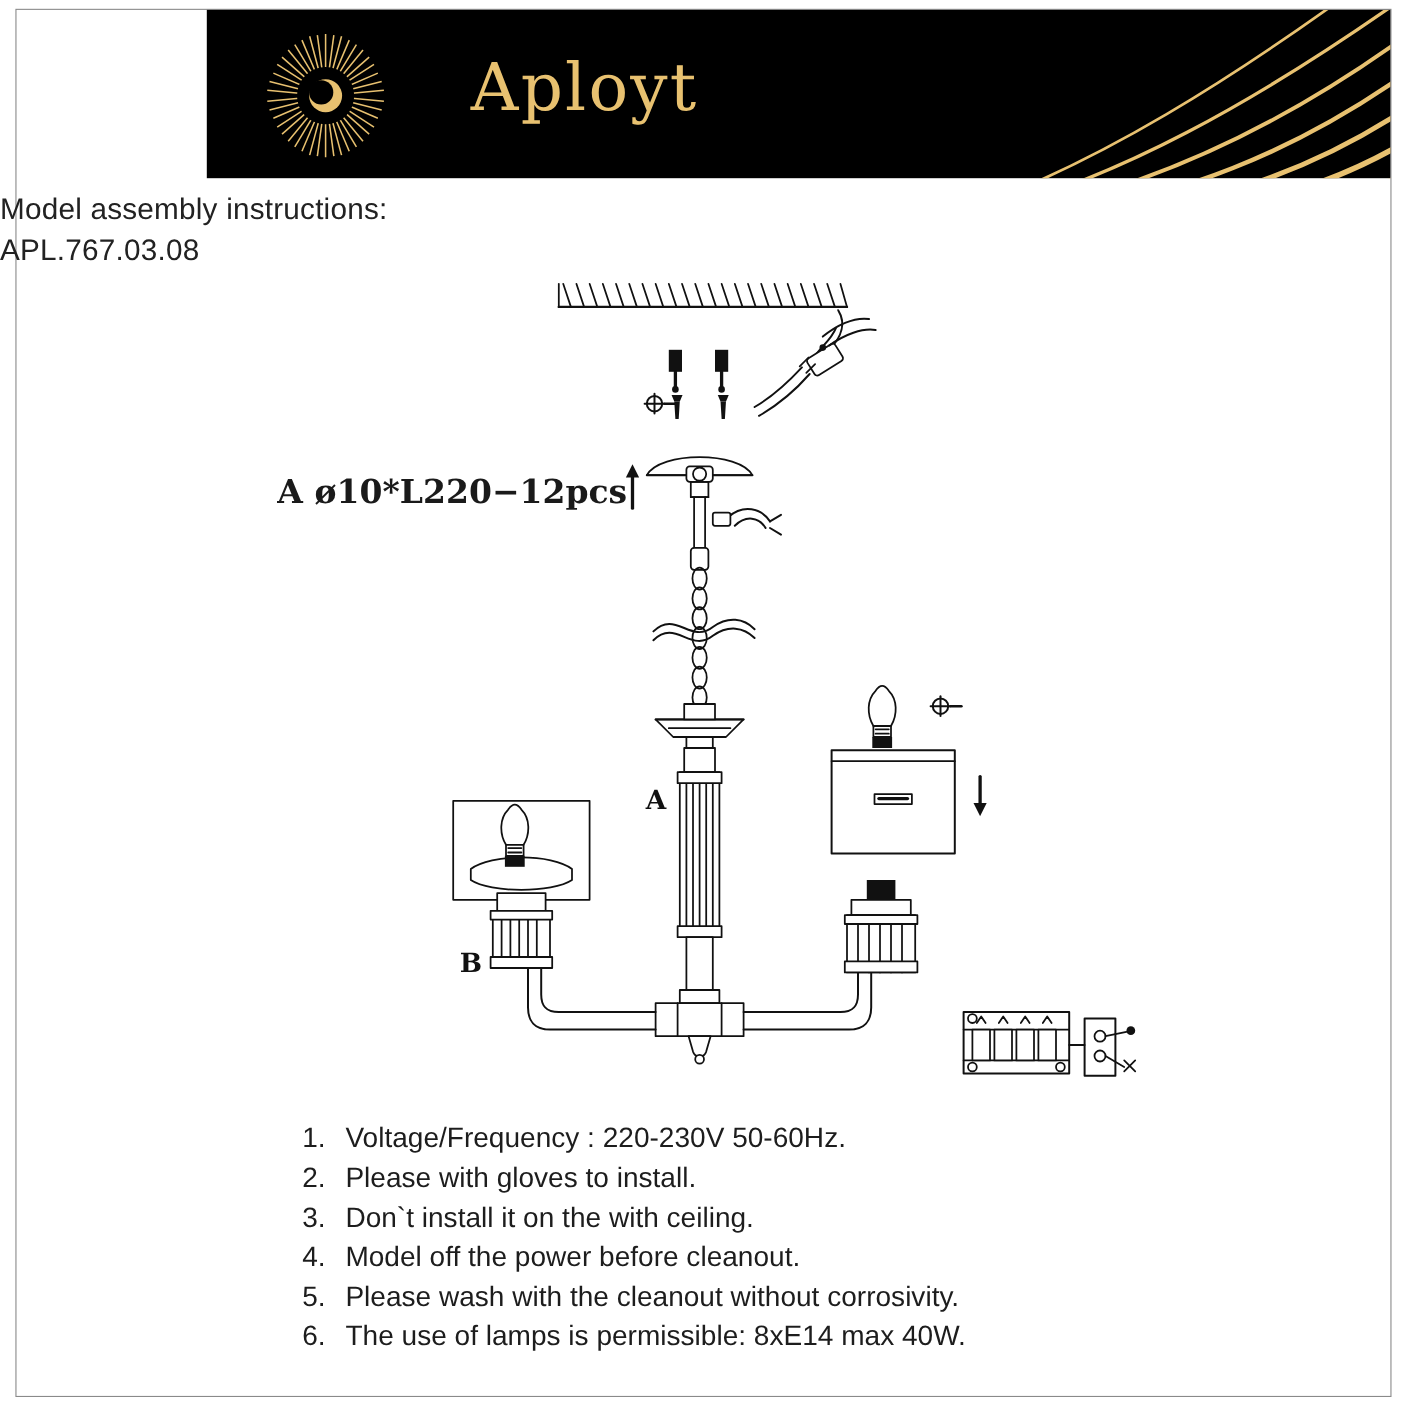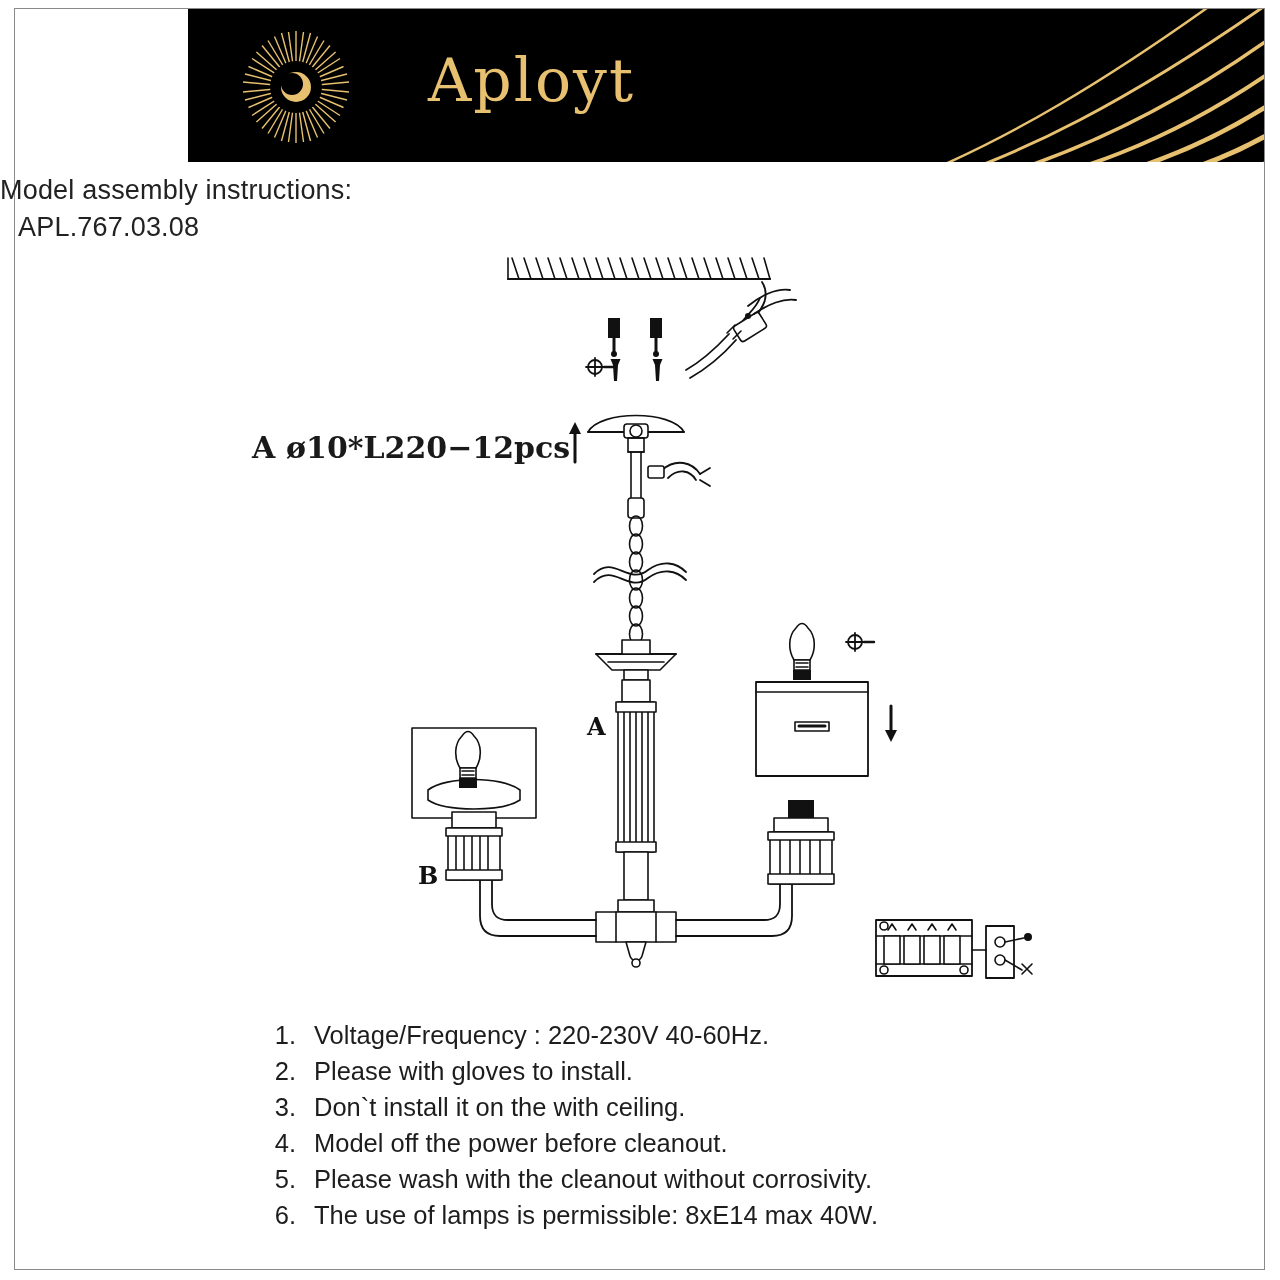--- a/index.html
+++ b/index.html
@@ -74,21 +74,20 @@
   .title-line1 {
     font-size: 27px;
     color: #222;
     letter-spacing: .2px;
   }
   .title-line2 {
     font-size: 27px;
     color: #222;
     margin-top: 6px;
     letter-spacing: .2px;
-    padding-left: 18px;
   }
 
   
   .parts-list {
     position: absolute;
     left: 252px;
     top: 430px;
     font-family: "DejaVu Serif", serif;
   }
   .part-row {
@@ -451,21 +450,21 @@
 
     </g>
   </svg>
 
   <div class="diag-label label-a">A</div>
   <div class="diag-label label-b">B</div>
 
   <div class="notes">
     <div class="note">
       <span class="note-num">1.</span>
-      <span class="note-text">Voltage/Frequency : 220-230V 40-60Hz.</span>
+      <span class="note-text">Voltage/Frequency : 220-230V 50-60Hz.</span>
     </div>
     <div class="note">
       <span class="note-num">2.</span>
       <span class="note-text">Please with gloves to install.</span>
     </div>
     <div class="note">
       <span class="note-num">3.</span>
       <span class="note-text">Don`t install it on the with ceiling.</span>
     </div>
     <div class="note">

